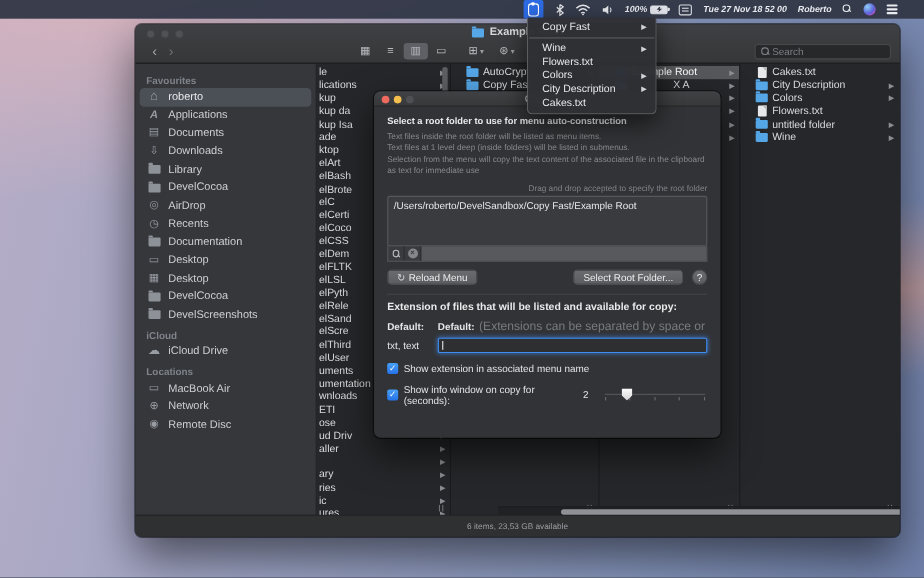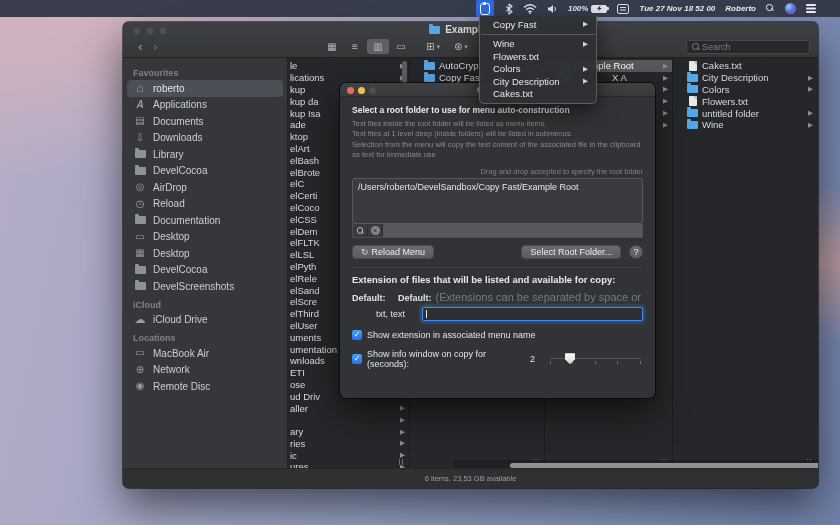--- a/index.html
+++ b/index.html
@@ -153,21 +153,21 @@
   .btn .rel-ic { font-size:9px; color:#d9dadc; }
   .d-btn-spacer { flex:1; }
   .btn-help { width:14px; height:14px; border-radius:50%; padding:0; justify-content:center; margin-left:8px; }
   .d-divider { height:1px; background:#414246; margin-top:8px; }
   .d-exthead { margin-top:6px; font-size:9.5px; font-weight:700; color:#e9eaec; }
   .d-labels { margin-top:6px; display:flex; align-items:baseline; font-size:9px; }
   .lab-default { width:46px; font-weight:700; flex:none; }
   .lab-custom { font-weight:700; margin-right:4px; flex:none; }
   .lab-hint { color:#797b7f; font-size:11px; white-space:nowrap; overflow:hidden; flex:1; }
   .d-values { margin-top:4px; display:flex; align-items:center; }
-  .val-default { width:46px; flex:none; font-size:9px;margin-left:24px; }
+  .val-default { width:46px; flex:none; font-size:9px; }
   .custom-input { flex:1; height:14px; background:#2e2f31; border:1.5px solid #3f8cf3; border-radius:2px;
     box-shadow:0 0 4px 1px rgba(63,140,243,.55); position:relative; }
   .caret { position:absolute; left:3px; top:2px; width:1px; height:8px; background:#e8e9ea; }
   .d-check { margin-top:9px; display:flex; align-items:center; gap:5px; font-size:9px; }
   .cb { width:10px; height:10px; flex:none; border-radius:2px; background:linear-gradient(#47a0f5,#2672ea);
     color:#fff; font-size:8px; line-height:10px; text-align:center; }
   .sec-val { margin-left:5px; }
   .slider { position:relative; width:95px; height:14px; margin-left:8px; flex:none; }
   .slider .track { position:absolute; left:2px; right:2px; top:6px; height:1px; background:#55575a; }
   .slider .tick { position:absolute; top:9px; width:1px; height:3px; background:#6b6d70; }
@@ -241,21 +241,21 @@
         <div class="s-row">
           <span class="s-ico i-folder"></span>
           <span class="s-lbl">DevelCocoa</span>
         </div>
         <div class="s-row">
           <span class="s-ico i-airdrop"></span>
           <span class="s-lbl">AirDrop</span>
         </div>
         <div class="s-row">
           <span class="s-ico i-recents"></span>
-          <span class="s-lbl">Reload</span>
+          <span class="s-lbl">Recents</span>
         </div>
         <div class="s-row">
           <span class="s-ico i-folder"></span>
           <span class="s-lbl">Documentation</span>
         </div>
         <div class="s-row">
           <span class="s-ico i-desktop"></span>
           <span class="s-lbl">Desktop</span>
         </div>
         <div class="s-row">

